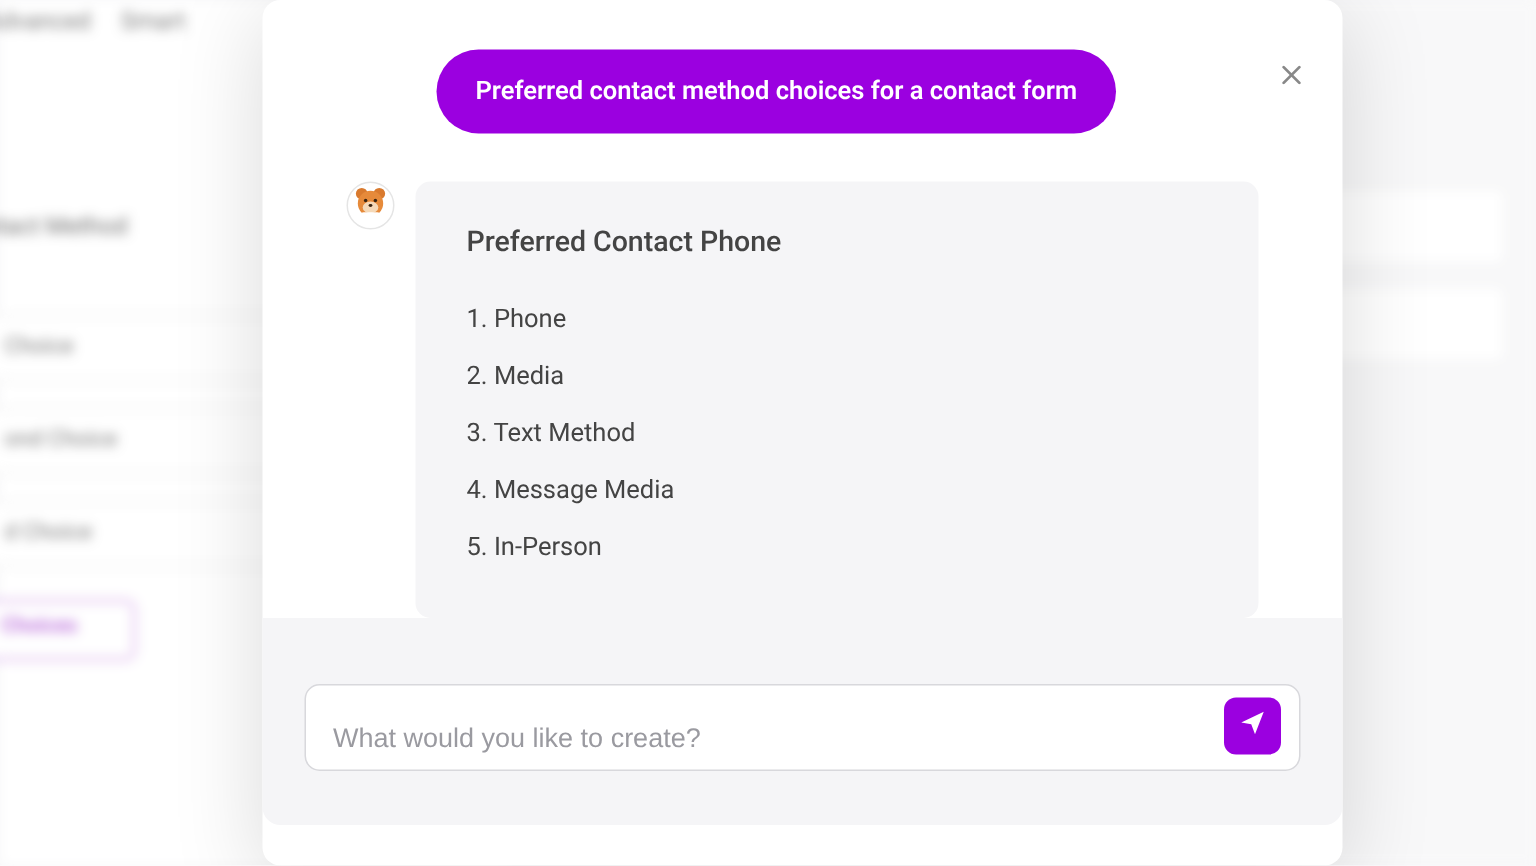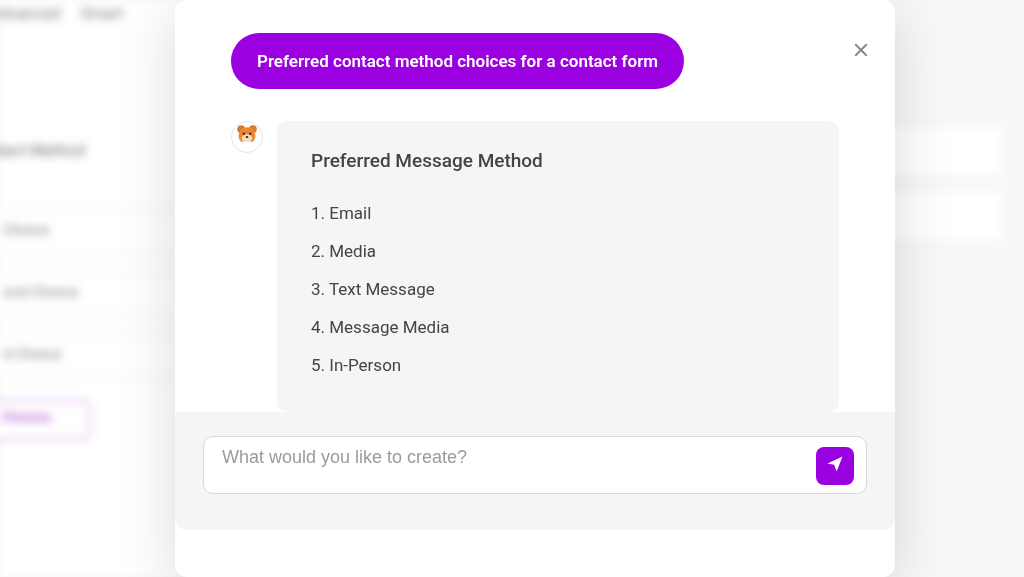--- a/index.html
+++ b/index.html
@@ -125,21 +125,21 @@
     }
     .close-btn svg { width: 18px; height: 18px; }
 
     .chat {
       flex: 1;
       overflow: hidden;
       padding: 0 28px;
     }
     .user-row {
       display: flex;
-      justify-content: flex-start;
+      justify-content: center;
       padding-right: 35px;
       margin-top: 8px;
     }
     .user-bubble {
       background: #9b00e0;
       color: #fff;
       font-size: 17px;
       font-weight: 600;
       padding: 18px 26px;
       border-radius: 28px;
@@ -194,23 +194,24 @@
     .composer-area {
       background: #f5f5f7;
       padding: 24px 28px 36px 28px;
       border-radius: 0 0 12px 12px;
     }
     .composer {
       background: #fff;
       border: 1px solid #d8d8dc;
       border-radius: 10px;
       display: flex;
-      align-items: flex-start;
+      align-items: flex-end;
       padding: 10px 12px 10px 18px;
       height: 58px;
+      margin-top: 20px;
     }
     .composer input {
       flex: 1;
       border: none;
       outline: none;
       font-size: 18px;
       color: #333;
       background: transparent;
     }
     .composer input::placeholder { color: #9a9aa0; }
@@ -274,25 +275,25 @@
               <circle cx="20" cy="21" r="13" fill="#e68a3a"></circle>
               <ellipse cx="20" cy="25" rx="8" ry="6" fill="#f5d9b8"></ellipse>
               <circle cx="15" cy="18" r="1.8" fill="#3a2410"></circle>
               <circle cx="25" cy="18" r="1.8" fill="#3a2410"></circle>
               <ellipse cx="20" cy="23" rx="2" ry="1.5" fill="#3a2410"></ellipse>
               <rect x="10" y="30" width="20" height="8" rx="3" fill="#fff"></rect>
             </svg>
           </span>
         </div>
         <div class="assistant-bubble">
-          <div class="assistant-title">Preferred Message Method</div>
+          <div class="assistant-title">Preferred Contact Phone</div>
           <ol class="assistant-list">
-            <li>Email</li>
+            <li>Phone</li>
             <li>Media</li>
-            <li>Text Message</li>
+            <li>Text Method</li>
             <li>Message Media</li>
             <li>In-Person</li>
           </ol>
         </div>
       </div>
     </div>
   </div>
 
   <div class="composer-area">
     <div class="composer">

